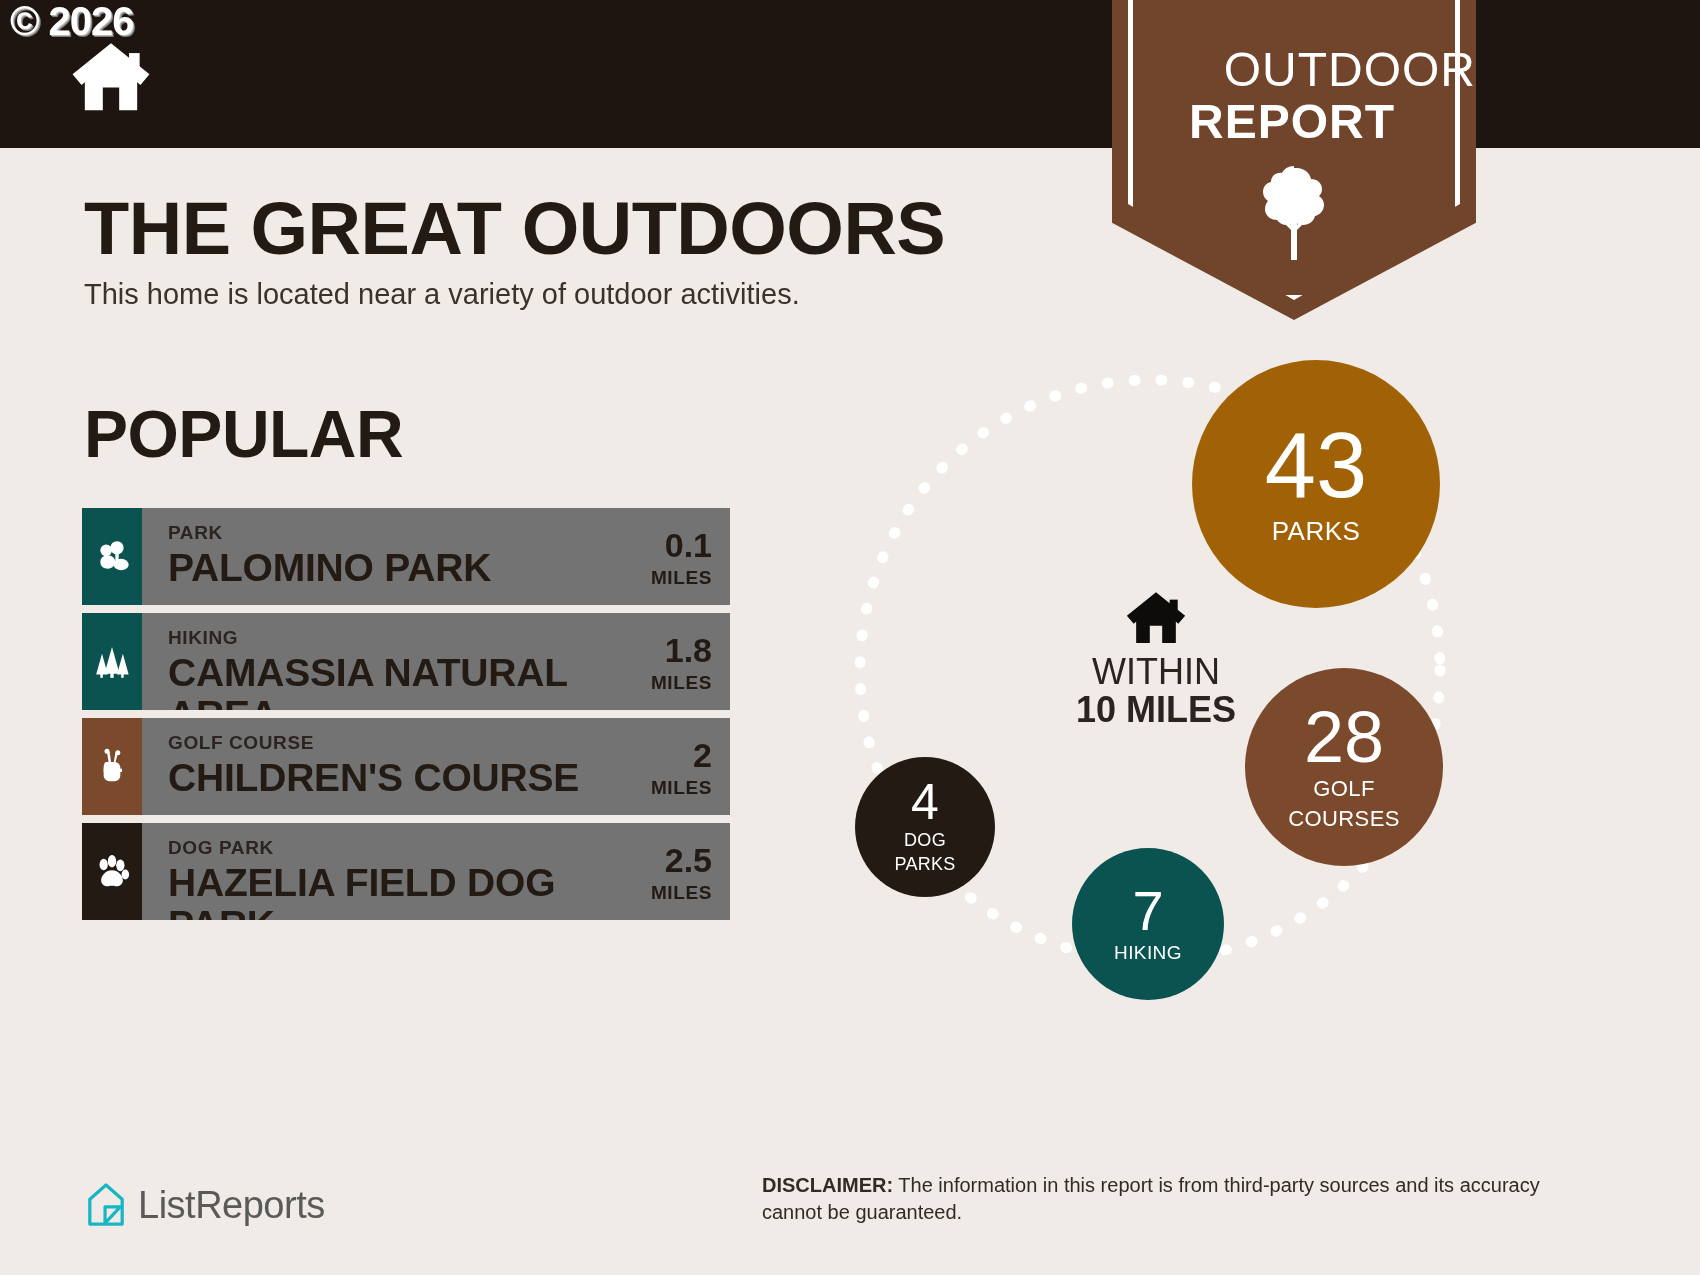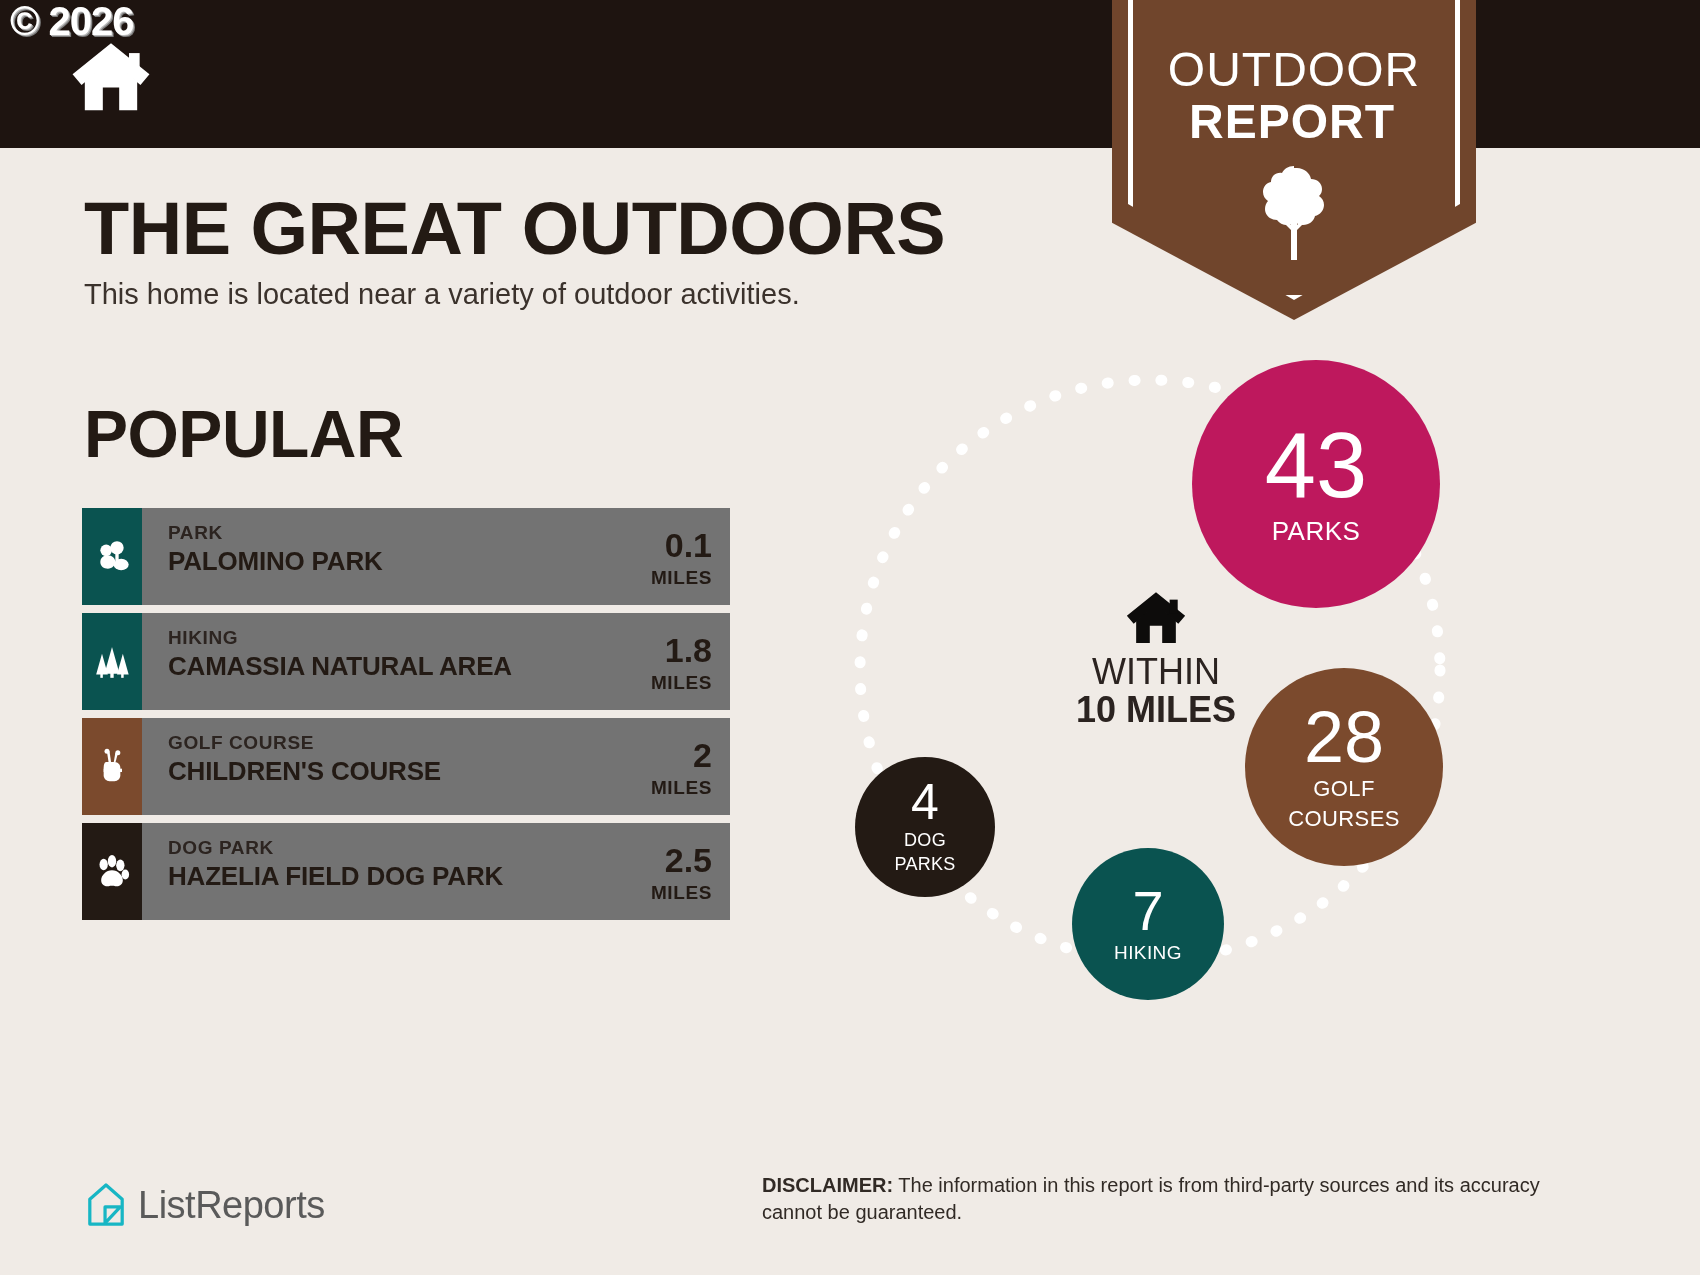--- a/index.html
+++ b/index.html
@@ -39,21 +39,21 @@
   }
   .badge-inner {
     position: absolute; left: 1128px; top: -20px; width: 332px; height: 320px;
     border: 5px solid #ffffff;
     -webkit-clip-path: polygon(0 0, 100% 0, 100% 70%, 50% 100%, 0 70%);
     clip-path: polygon(0 0, 100% 0, 100% 70%, 50% 100%, 0 70%);
     background: transparent; pointer-events: none;
   }
   .badge-l1 {
     position: absolute; left: 1112px; top: 42px; width: 364px;
-    text-align: center; color: #ffffff; font-size: 48px; letter-spacing: 1px;
+    text-align: right; color: #ffffff; font-size: 48px; letter-spacing: 1px;
   }
   .badge-l2 {
     position: absolute; left: 1112px; top: 94px; width: 360px;
     text-align: center; color: #ffffff; font-size: 48px; font-weight: bold; letter-spacing: 1px;
   }
   .badge-tree { position: absolute; left: 1258px; top: 162px; width: 72px; height: 100px; }
 
   
   .h1 {
     position: absolute; left: 84px; top: 186px;
@@ -71,39 +71,39 @@
   
   .list { position: absolute; left: 82px; top: 508px; width: 648px; }
   .row {
     position: relative; height: 97px; background: #737373;
     margin-bottom: 8px; display: flex; align-items: stretch; overflow: hidden;
   }
   .row-icon { width: 60px; flex: 0 0 60px; display: flex; align-items: center; justify-content: center; }
   .row-body { flex: 1; padding: 14px 0 0 26px; overflow: hidden; }
   .row-cat { font-size: 19px; font-weight: bold; color: #2c2420; letter-spacing: 0.6px; }
   .row-name {
-    font-size: 26px; font-weight: bold; color: #231a14; letter-spacing: -0.2px;
+    font-size: 39px; font-weight: bold; color: #231a14; letter-spacing: -0.2px;
     line-height: 1.08; margin-top: 3px;
   }
   .row-dist { width: 112px; flex: 0 0 112px; text-align: right; padding: 20px 18px 0 0; }
   .row-num { font-size: 34px; font-weight: bold; color: #231a14; line-height: 1; }
   .row-unit { font-size: 19px; font-weight: bold; color: #231a14; letter-spacing: 0.6px; margin-top: 5px; }
 
   
   .diagram { position: absolute; left: 800px; top: 340px; width: 720px; height: 700px; }
   .dots { position: absolute; left: 0; top: 0; }
   .bubble {
     position: absolute; border-radius: 50%;
     display: flex; flex-direction: column; align-items: center; justify-content: center;
     color: #ffffff; text-align: center;
   }
   .b-num { line-height: 0.95; font-weight: 400; }
   .b-lab { line-height: 1.1; }
 
-  .b-parks { left: 392px; top: 20px; width: 248px; height: 248px; background: #be185d; }
+  .b-parks { left: 392px; top: 20px; width: 248px; height: 248px; background: #a16207; }
   .b-parks .b-num { font-size: 92px; }
   .b-parks .b-lab { font-size: 26px; margin-top: 8px; letter-spacing: 0.5px; }
 
   .b-golf { left: 445px; top: 328px; width: 198px; height: 198px; background: #7b4a2d; }
   .b-golf .b-num { font-size: 72px; }
   .b-golf .b-lab { font-size: 22px; margin-top: 6px; letter-spacing: 0.4px; }
 
   .b-hiking { left: 272px; top: 508px; width: 152px; height: 152px; background: #0a5350; }
   .b-hiking .b-num { font-size: 56px; }
   .b-hiking .b-lab { font-size: 19px; margin-top: 5px; letter-spacing: 0.4px; }

